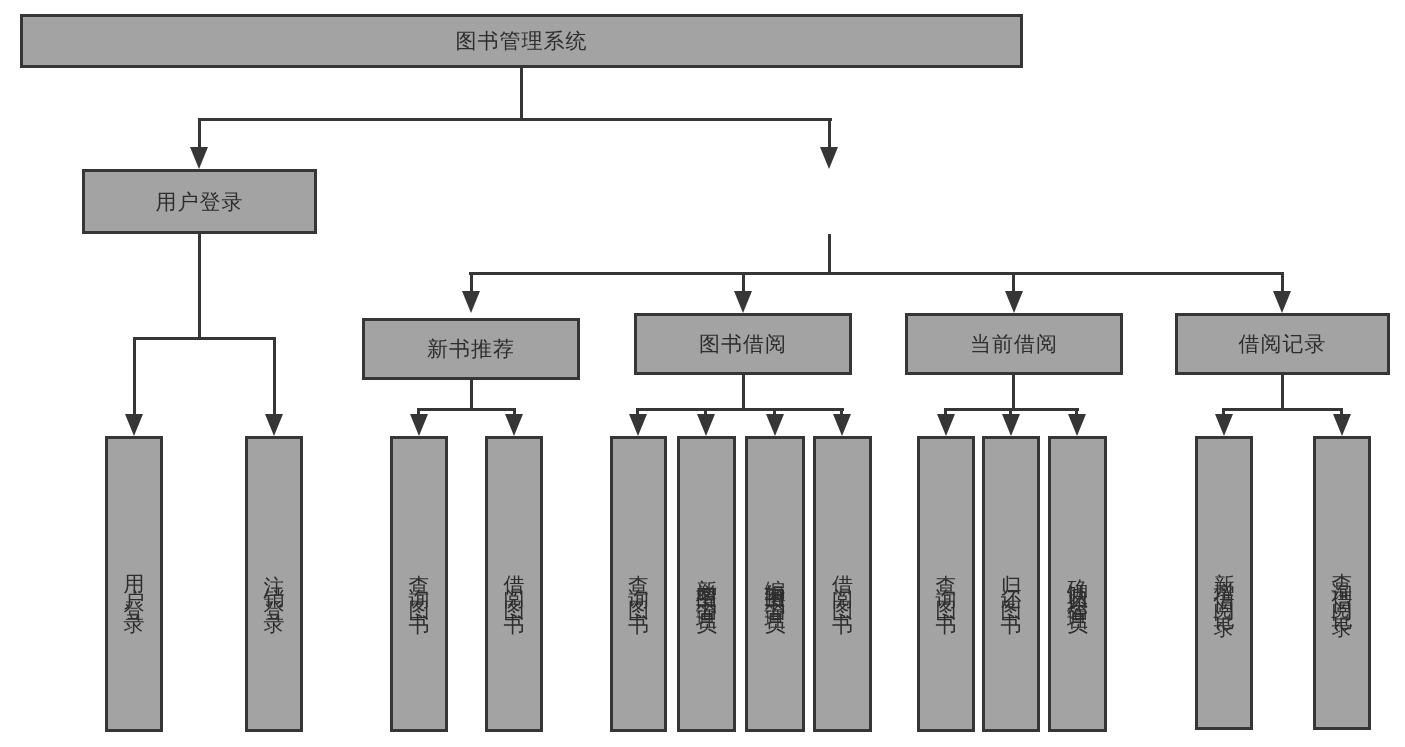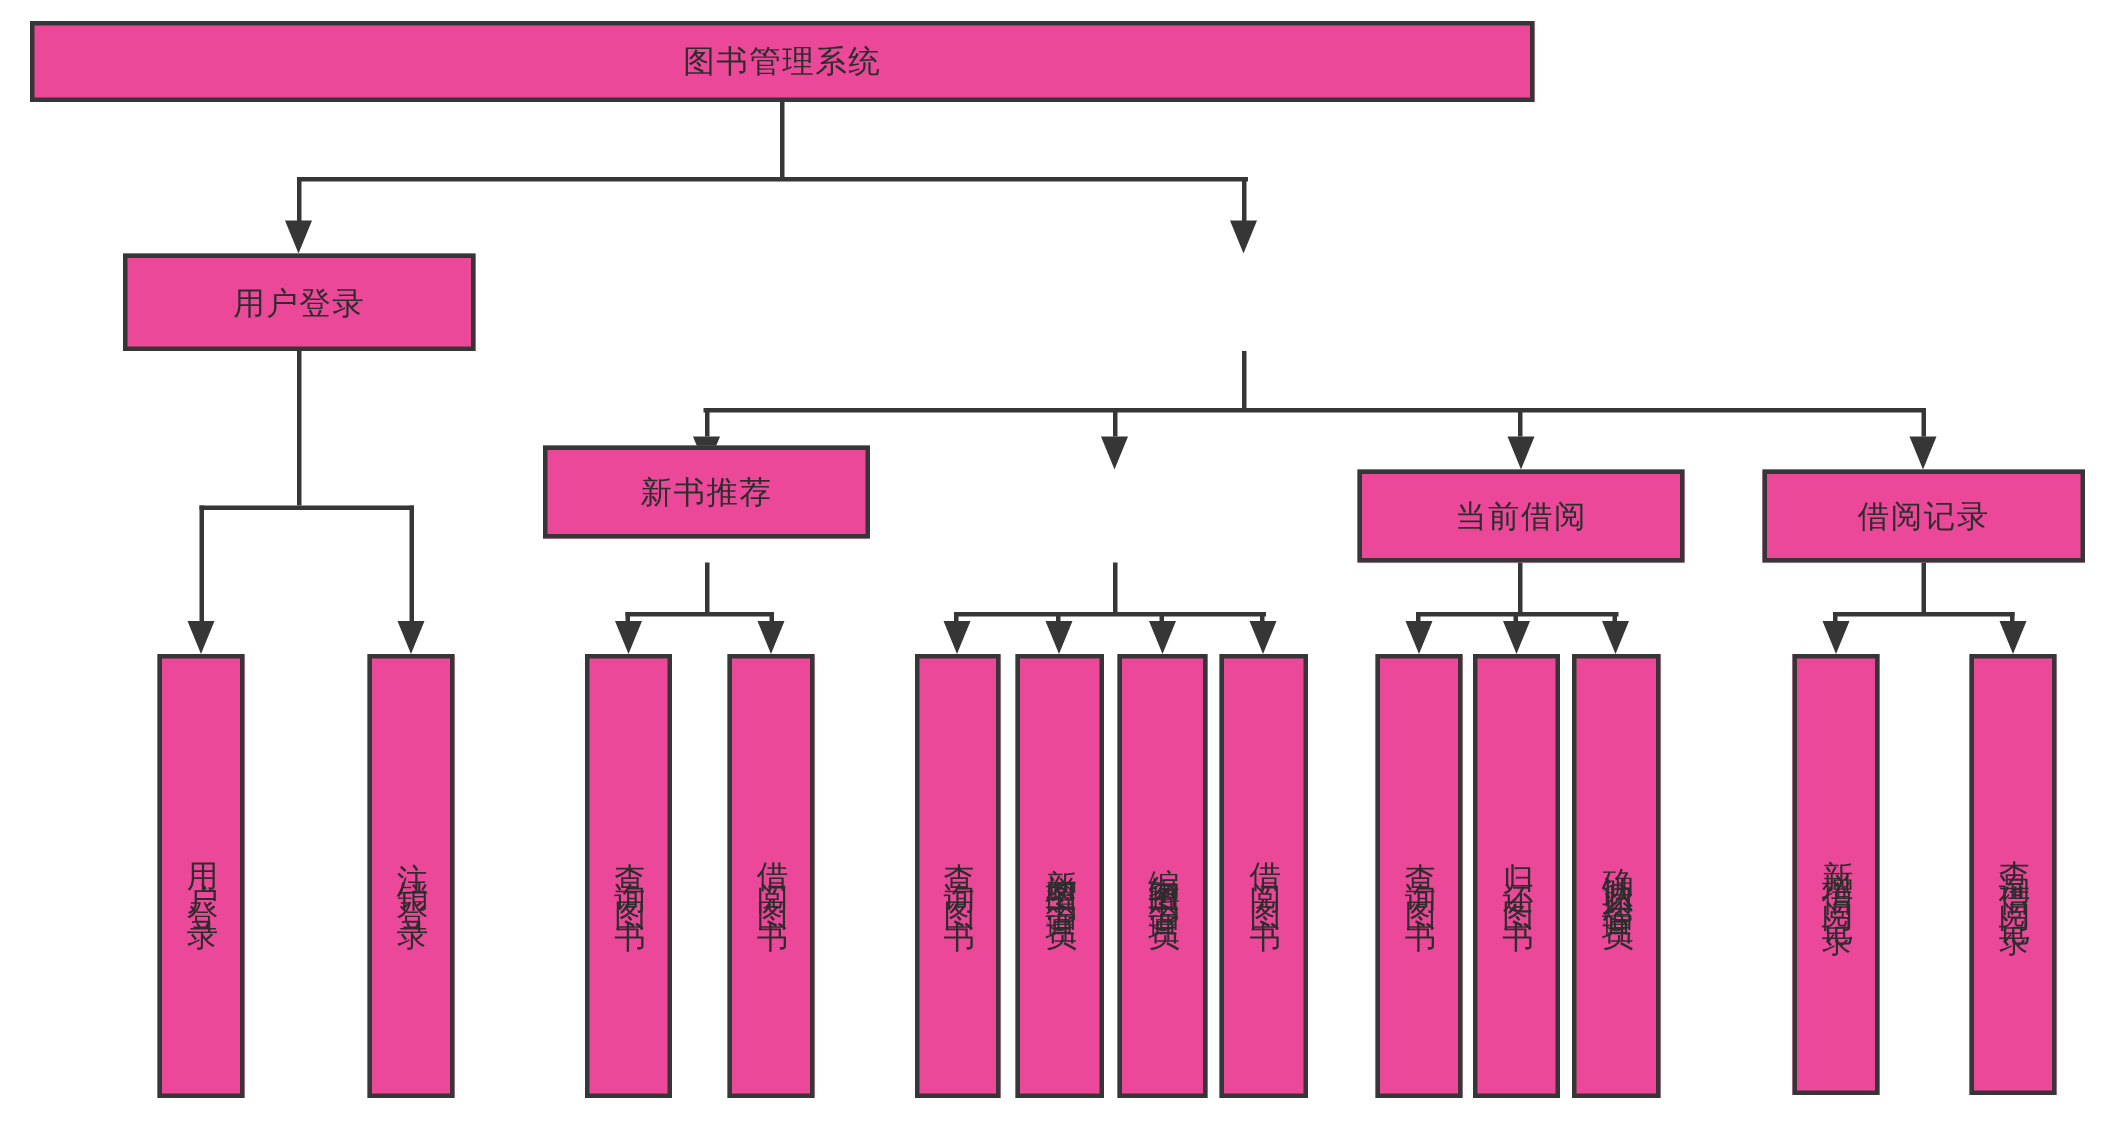--- a/index.html
+++ b/index.html
@@ -10,21 +10,21 @@
   }
   #canvas {
     position: relative;
     width: 1405px;
     height: 747px;
     background: #ffffff;
     overflow: hidden;
   }
   .box {
     position: absolute;
-    background: #ec4899;
+    background: #a3a3a3;
     border: 3px solid #363636;
     box-sizing: border-box;
     display: flex;
     align-items: center;
     justify-content: center;
     color: #2d2d2d;
     font-size: 21px;
     letter-spacing: 1px;
     z-index: 2;
   }
@@ -95,22 +95,25 @@
   <div class="hline" style="left:469px; top:272px; width:815px;"></div>
   <div class="vline" style="left:470px; top:272px; height:19px;"></div>
   <div class="ahead" style="left:462px; top:291px;"></div>
   <div class="vline" style="left:742px; top:272px; height:19px;"></div>
   <div class="ahead" style="left:734px; top:291px;"></div>
   <div class="vline" style="left:1012px; top:272px; height:19px;"></div>
   <div class="ahead" style="left:1005px; top:291px;"></div>
   <div class="vline" style="left:1281px; top:272px; height:19px;"></div>
   <div class="ahead" style="left:1273px; top:291px;"></div>
 
-  <div class="box" style="left:362px; top:297px; width:218px; height:62px;">
+  <div class="box" style="left:362px; top:318px; width:218px; height:62px;">
     <span class="lbl">新书推荐</span>
+  </div>
+  <div class="box" style="left:634px; top:313px; width:218px; height:62px;">
+    <span class="lbl">图书借阅</span>
   </div>
   <div class="box" style="left:1175px; top:313px; width:215px; height:62px;">
     <span class="lbl">借阅记录</span>
   </div>
   <div class="box" style="left:905px; top:313px; width:218px; height:62px;">
     <span class="lbl">当前借阅</span>
   </div>
 
   <div class="vline" style="left:470px; top:375px; height:33px;"></div>
   <div class="hline" style="left:417px; top:408px; width:99px;"></div>

